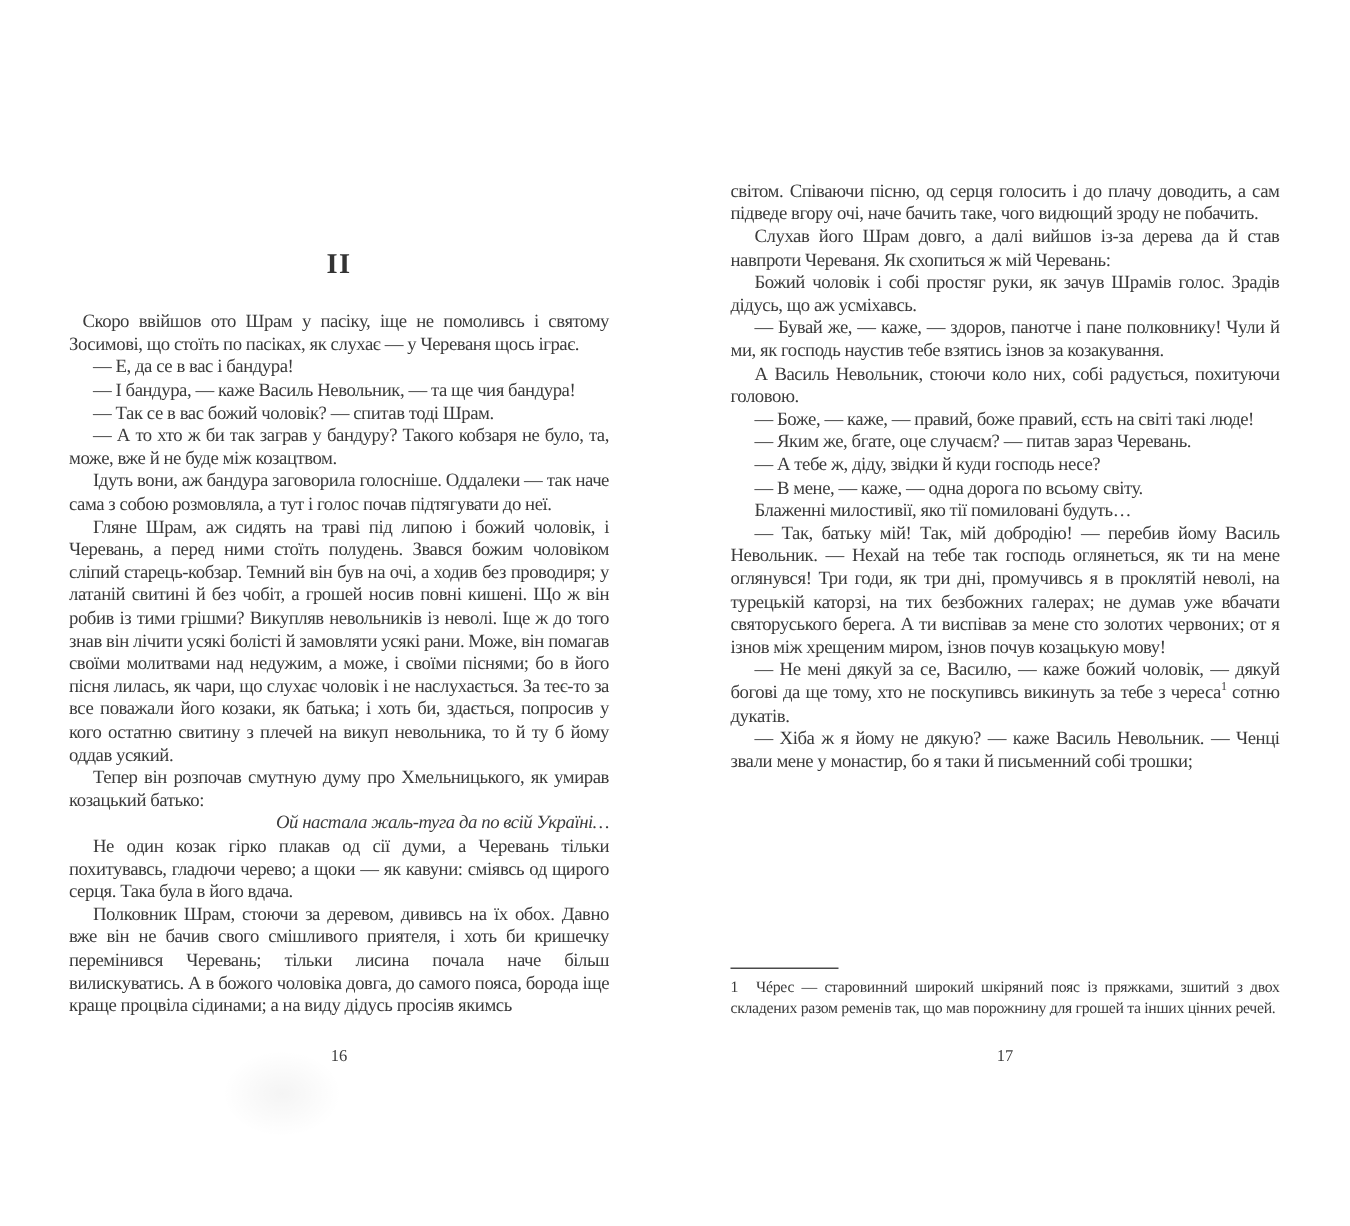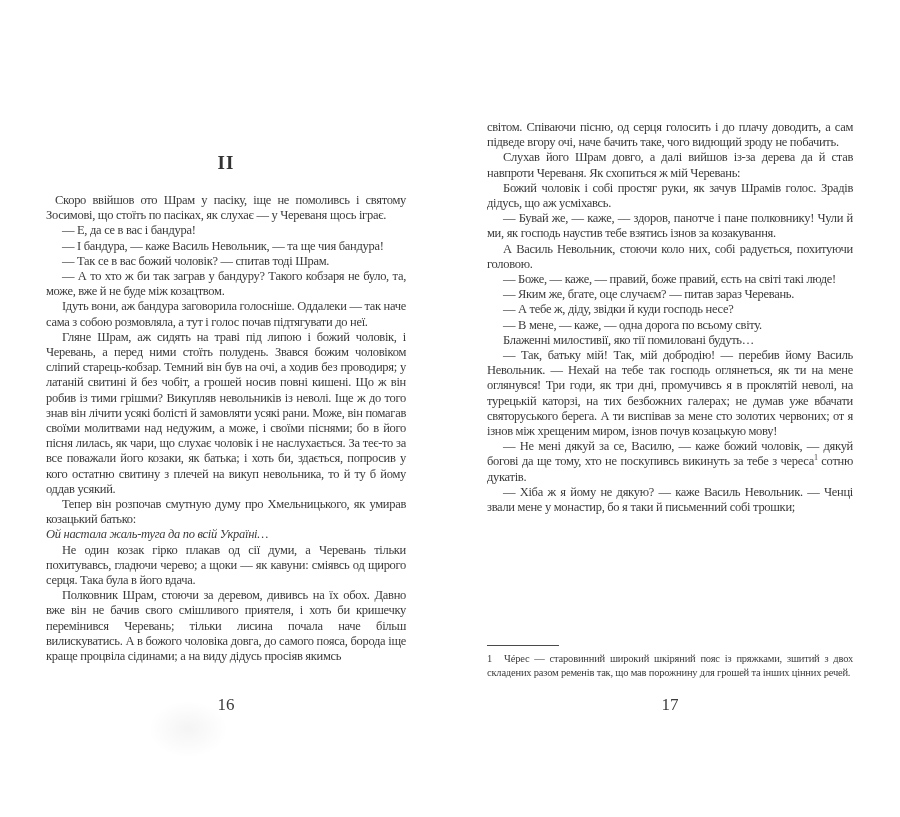--- a/index.html
+++ b/index.html
@@ -13,21 +13,21 @@
     height: 817px;
     background: #ffffff;
     overflow: hidden;
     font-family: "Liberation Serif", "DejaVu Serif", serif;
     color: #3b3b3b;
   }
   .page {
     position: absolute;
     top: 0;
   }
-  .page-left  { left: 46px;  width: 360px; top: 150px; }
+  .page-left  { left: 46px;  width: 360px; top: 164px; }
   .page-right { left: 487px; width: 366px; top: 120px; }
 
   .chapter {
     margin: 0 0 17px 0;
     font-size: 19px;
     line-height: 26px;
     font-weight: 700;
     text-align: center;
     color: #333333;
     letter-spacing: 1px;
@@ -36,21 +36,21 @@
     margin: 0;
     font-size: 12.5px;
     line-height: 15.2px;
     letter-spacing: -0.3px;
     text-align: justify;
     text-indent: 16px;
   }
   p.indent-small { text-indent: 9px; }
   p.no-indent    { text-indent: 0; }
   p.verse {
-    text-align: left;
+    text-align: right;
     font-style: italic;
     text-indent: 0;
   }
   sup.fn-ref {
     font-size: 8px;
     line-height: 0;
     vertical-align: super;
   }
   .footnote {
     position: absolute;
@@ -68,21 +68,21 @@
     margin: 0;
     font-size: 10.5px;
     line-height: 13.5px;
     letter-spacing: -0.2px;
     text-align: justify;
   }
   .fn-marker { margin-right: 12px; }
   .pagenum {
     position: absolute;
     top: 697px;
-    font-size: 17px;
+    font-size: 11px;
     line-height: 15px;
     text-align: center;
     color: #3b3b3b;
   }
   .pagenum-left  { left: 46px;  width: 360px; }
   .pagenum-right { left: 487px; width: 366px; }
   .smudge {
     position: absolute;
     left: 148px;
     top: 700px;

